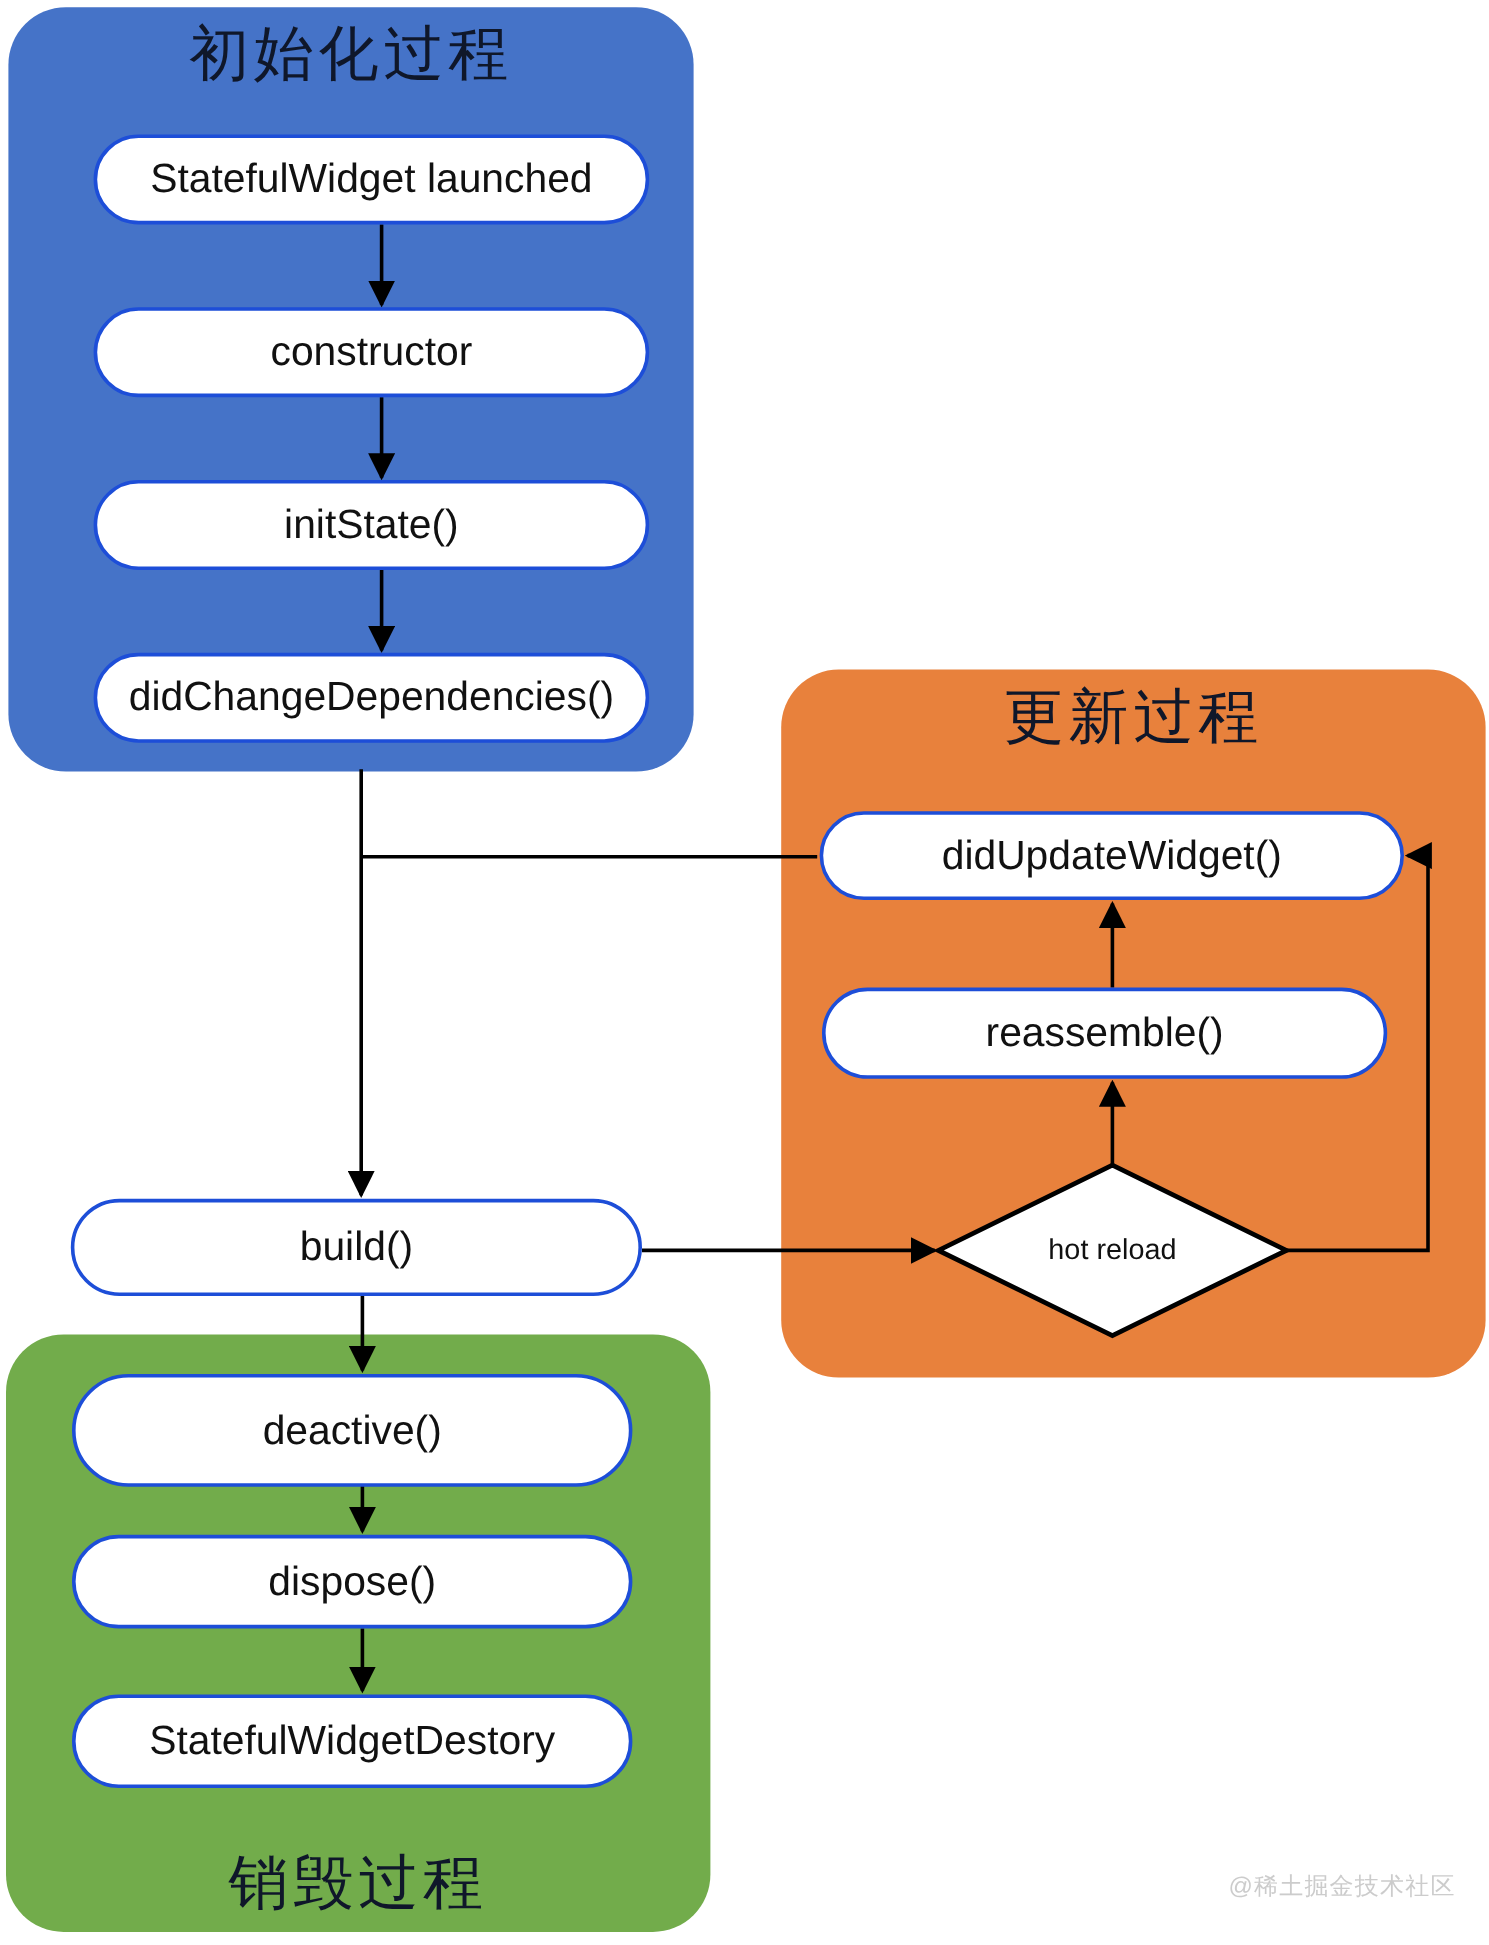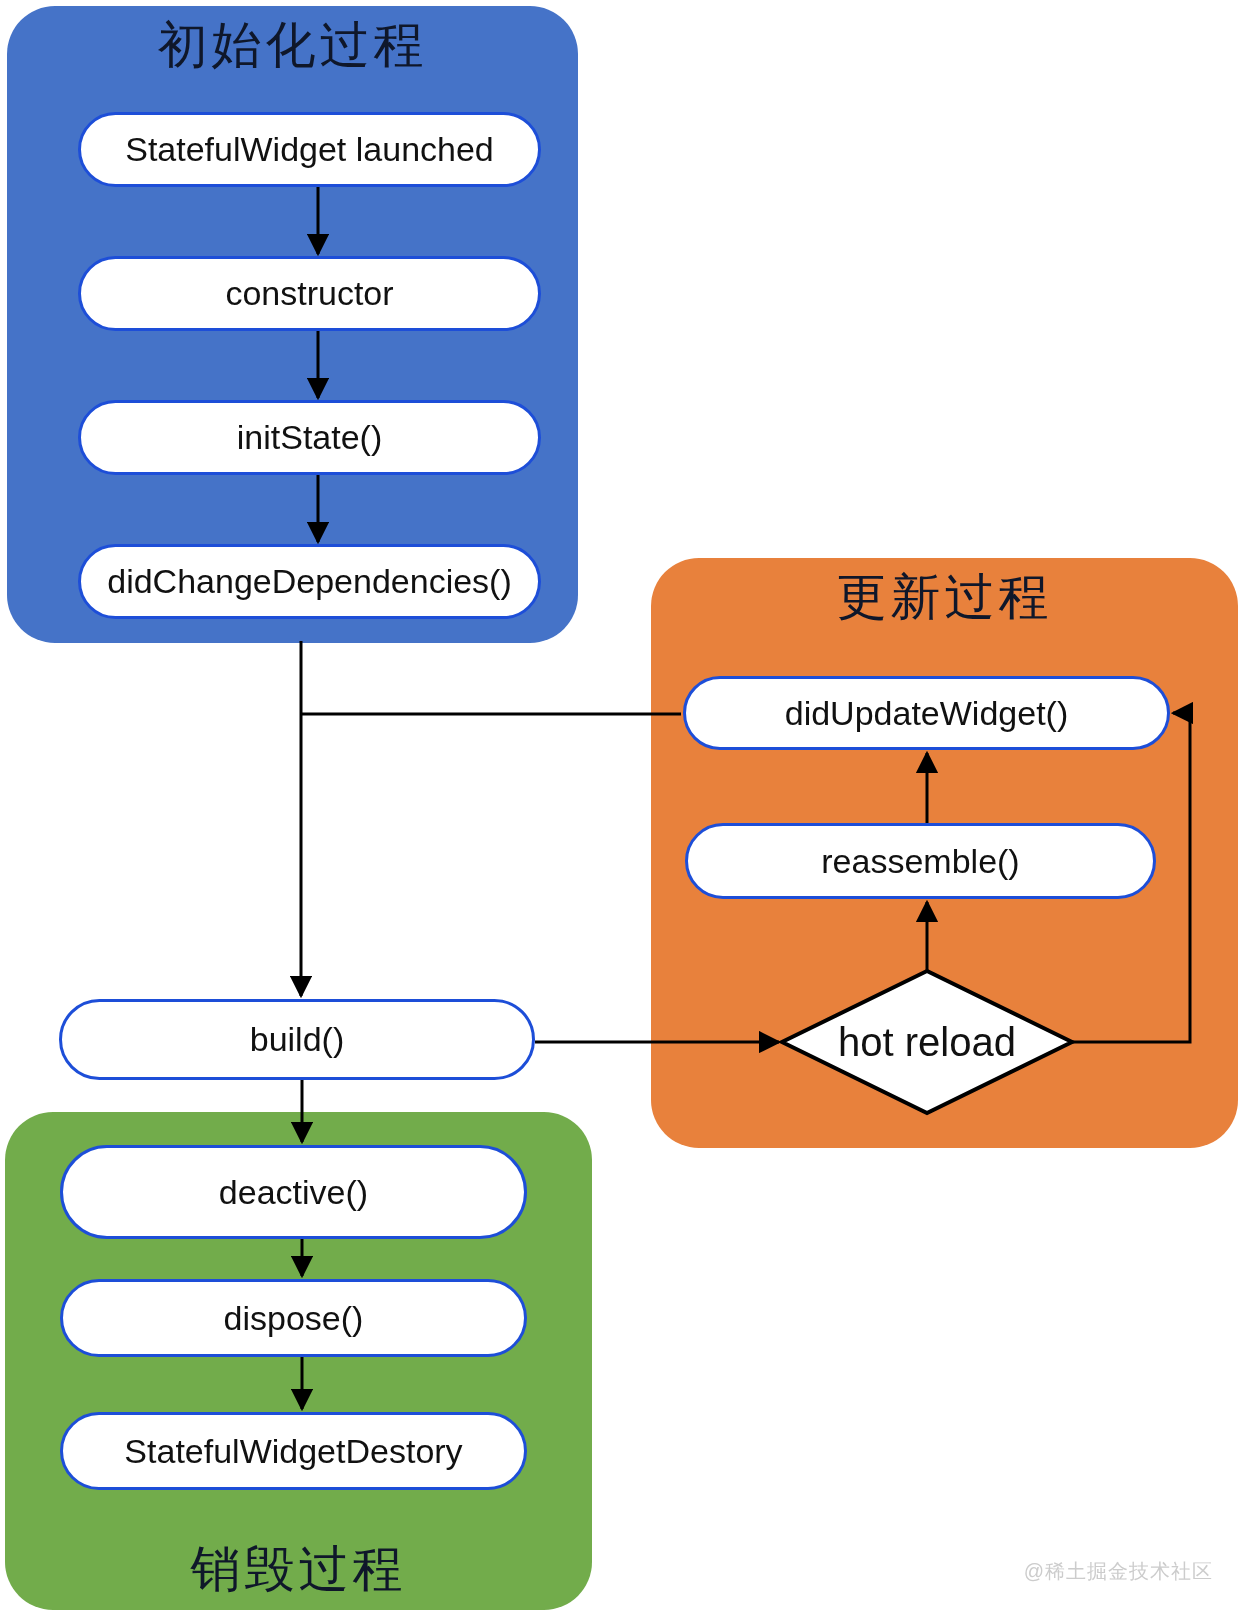--- a/index.html
+++ b/index.html
@@ -19,21 +19,21 @@
   .title-update{left:651px;top:564px;width:587px;}
   .title-destroy{left:5px;top:1536px;width:587px;}
   .connectors{position:absolute;left:0;top:0;pointer-events:none;}
   .pill{
     position:absolute;background:#ffffff;border:3px solid #1d4ed8;border-radius:60px;
     display:flex;align-items:center;justify-content:center;
     font-size:34px;color:#111111;box-sizing:border-box;white-space:nowrap;
   }
   .diamond-label{
     position:absolute;display:flex;align-items:center;justify-content:center;
-    font-size:40px;color:#111111;white-space:nowrap;
+    font-size:24px;color:#111111;white-space:nowrap;
   }
   .watermark{
     position:absolute;right:28px;top:1558px;font-size:20px;color:#cccccc;
     letter-spacing:1px;
   }
 </style>
 </head>
 <body>
 
 <div class="canvas">

